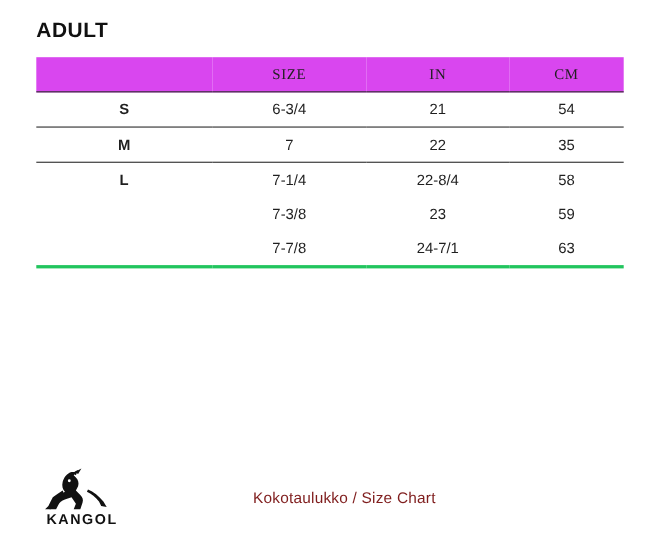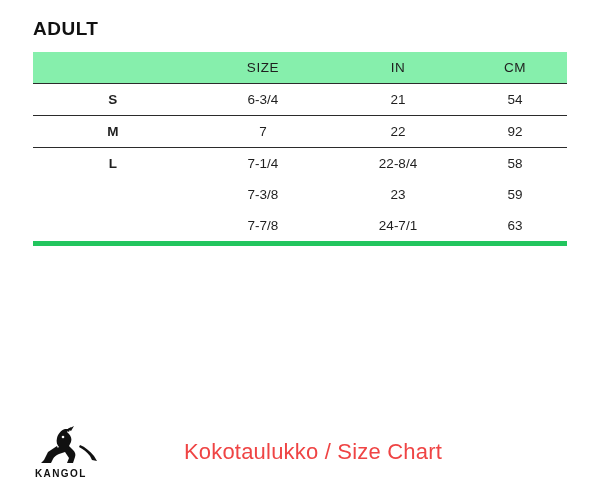--- a/index.html
+++ b/index.html
@@ -51,38 +51,39 @@
     padding: 0;
     margin: 0;
     height: 31px;
     text-align: center;
     font-size: 13.5px;
     font-weight: normal;
     color: #1f1f1f;
     vertical-align: middle;
   }
   thead tr {
-    background: #86efac;
+    background: #d946ef;
+    font-family: Liberation Serif, serif;
   }
   thead th {
     font-weight: bold;
     font-size: 13px;
     letter-spacing: 0.6px;
     color: #111111;
   }
   tbody tr td.label {
     font-weight: bold;
     font-size: 13.5px;
     letter-spacing: 0.4px;
   }
   tbody tr.group-start td {
     border-top: 1px solid #2b2b2b;
   }
   tbody tr.last-row td {
-    border-bottom: 5px solid #22c55e;
+    border-bottom: 3px solid #22c55e;
   }
   thead tr th {
     border-top: none;
   }
   .footer {
     position: absolute;
     left: 33px;
     top: 424px;
     width: 534px;
     height: 56px;
@@ -97,31 +98,31 @@
     margin-left: 2px;
   }
   .logo svg {
     display: block;
   }
   .logo-word {
     position: absolute;
     left: 0;
     bottom: 0;
     width: 72px;
-    text-align: left;
-    font-size: 10px;
+    text-align: right;
+    font-size: 13px;
     font-weight: bold;
     letter-spacing: 1.4px;
     color: #111111;
   }
   .footer-caption {
     flex: 1 1 auto;
     text-align: center;
-    font-size: 22px;
-    color: #ef4444;
+    font-size: 14px;
+    color: #7f1d1d;
     letter-spacing: 0.2px;
     padding-right: 48px;
   }
 </style>
 </head>
 <body>
 
 <div class="page">
 
   <div class="title">ADULT</div>
@@ -146,21 +147,21 @@
         <tr class="group-start">
           <td class="label">S</td>
           <td>6-3/4</td>
           <td>21</td>
           <td>54</td>
         </tr>
         <tr class="group-start">
           <td class="label">M</td>
           <td>7</td>
           <td>22</td>
-          <td>92</td>
+          <td>35</td>
         </tr>
         <tr class="group-start">
           <td class="label">L</td>
           <td>7-1/4</td>
           <td>22-8/4</td>
           <td>58</td>
         </tr>
         <tr>
           <td class="label"></td>
           <td>7-3/8</td>

